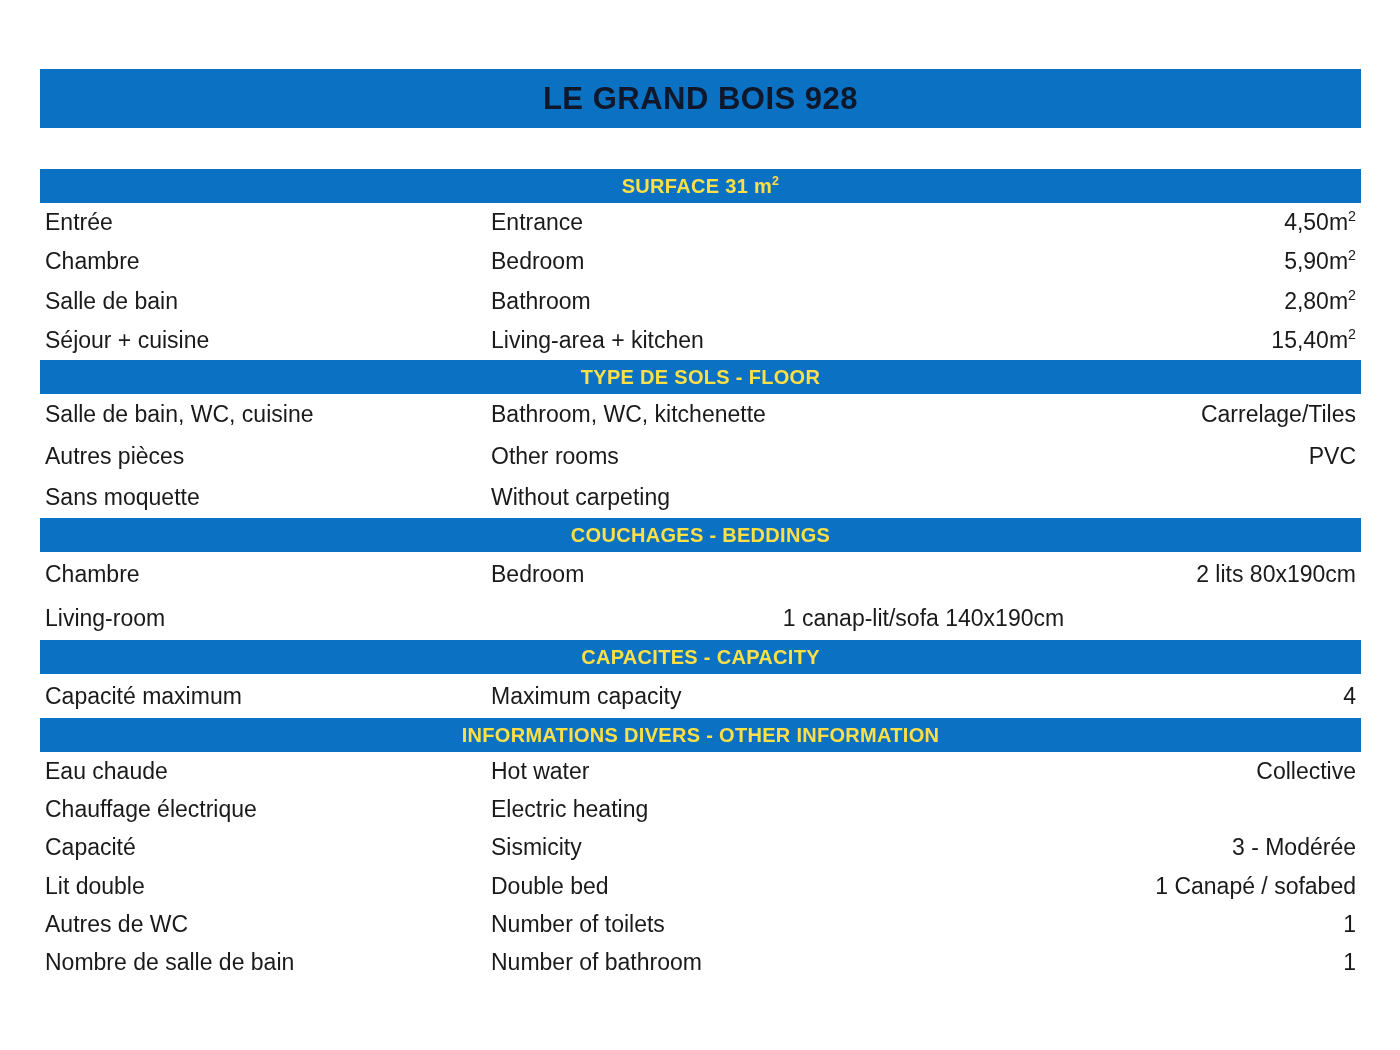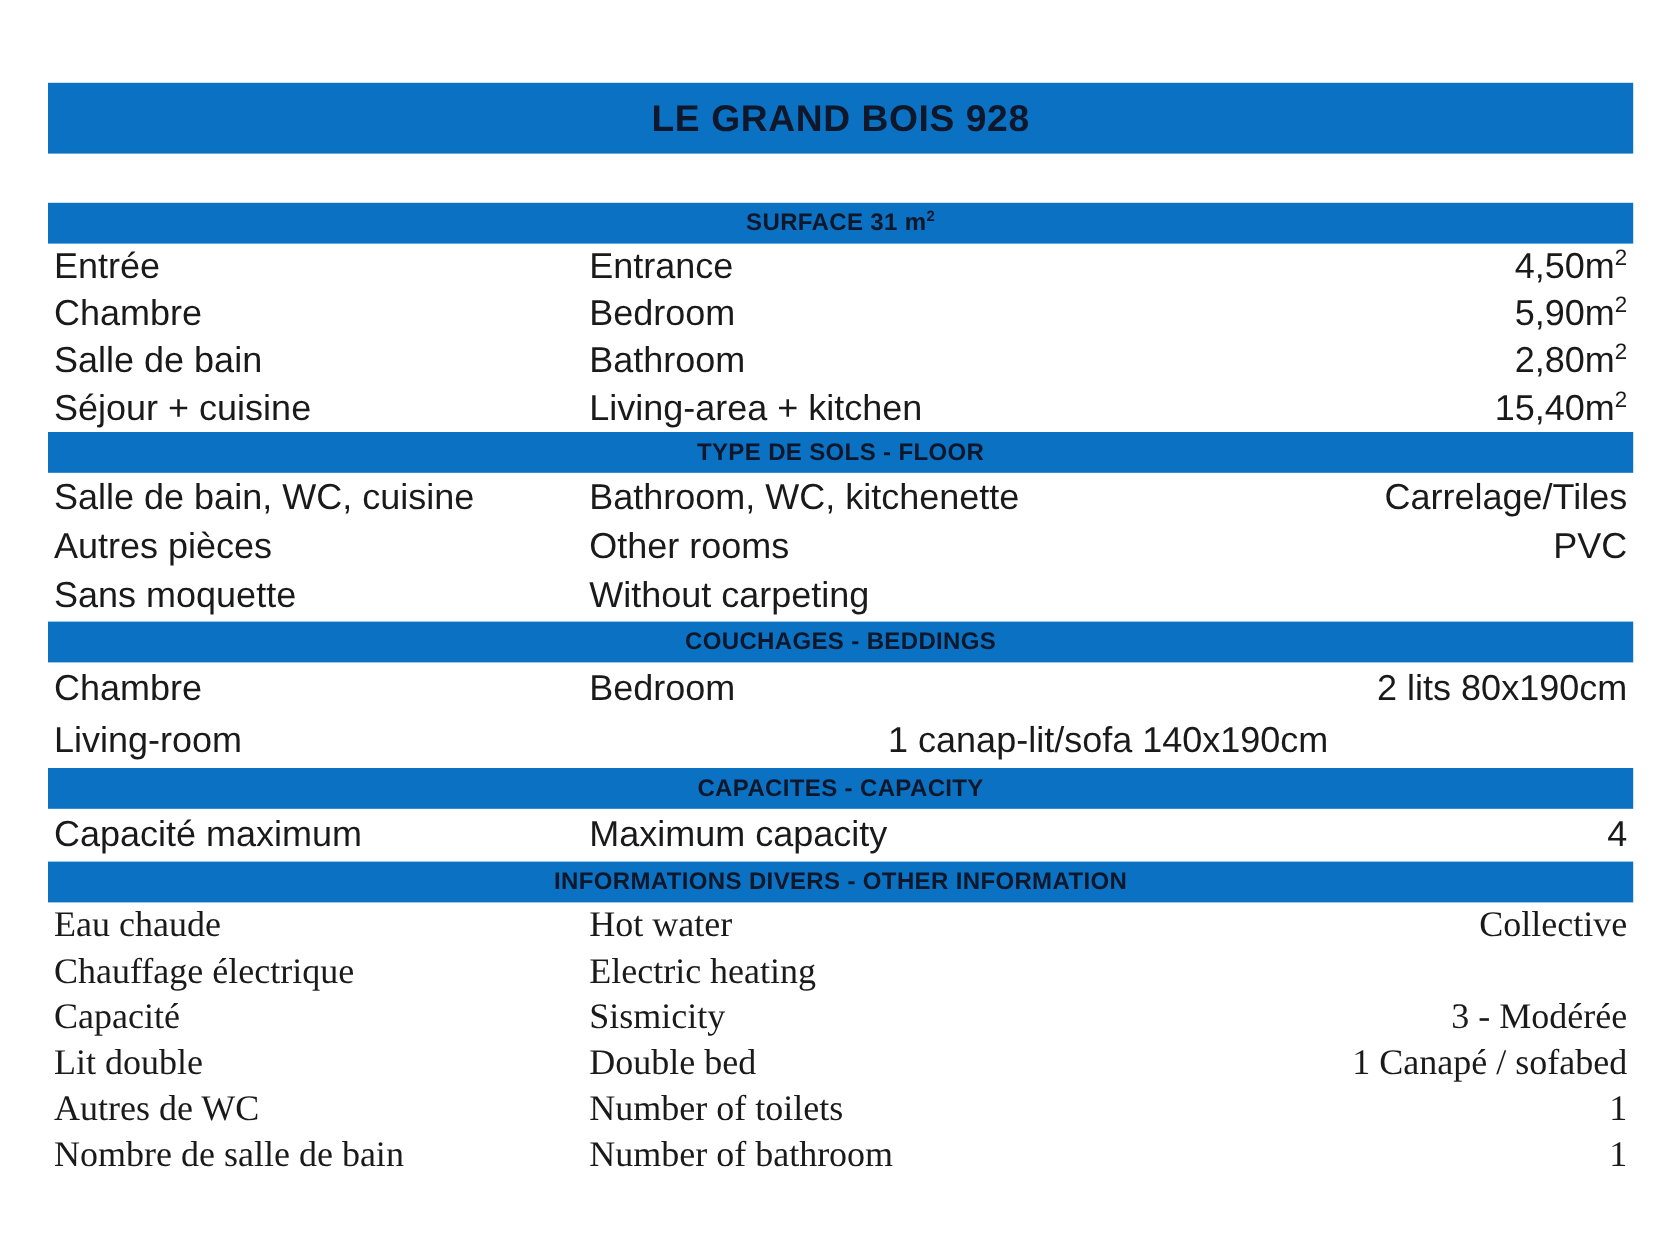--- a/index.html
+++ b/index.html
@@ -36,41 +36,41 @@
     white-space: nowrap;
   }
   .section-header {
     height: 34px;
     background: var(--accent);
     display: flex;
     align-items: center;
     justify-content: center;
   }
   .section-header-label {
-    color: #0f172a;
+    color: #fde047;
     font-weight: bold;
     font-size: 20px;
     letter-spacing: 0.3px;
     white-space: nowrap;
   }
   .row {
     display: grid;
     grid-template-columns: 446px 1fr auto;
     align-items: center;
     padding: 0 5px;
-    font-size: 30px;
+    font-size: 23px;
   }
   .cell { white-space: nowrap; }
   .cell.val { text-align: center; }
   
   .s0 .row { height: 39.3px; }
   .s1 .row { height: 41.3px; }
   .s2 .row { height: 44px; }
   .s3 .row { height: 44px; }
-  .s4 .row { height: 38.3px; font-family: Liberation Serif, serif; }
+  .s4 .row { height: 38.3px; }
   sup {
     font-size: 62%;
     line-height: 0;
   }
 </style>
 </head>
 <body>
 
 <div class="page">
   <div class="doc">

